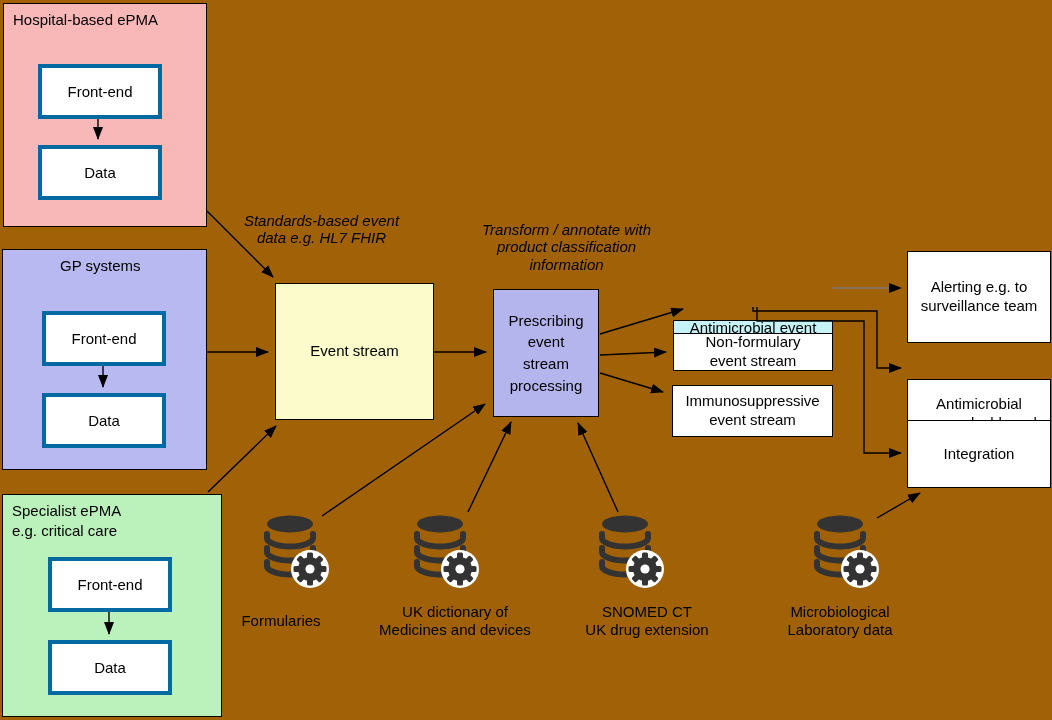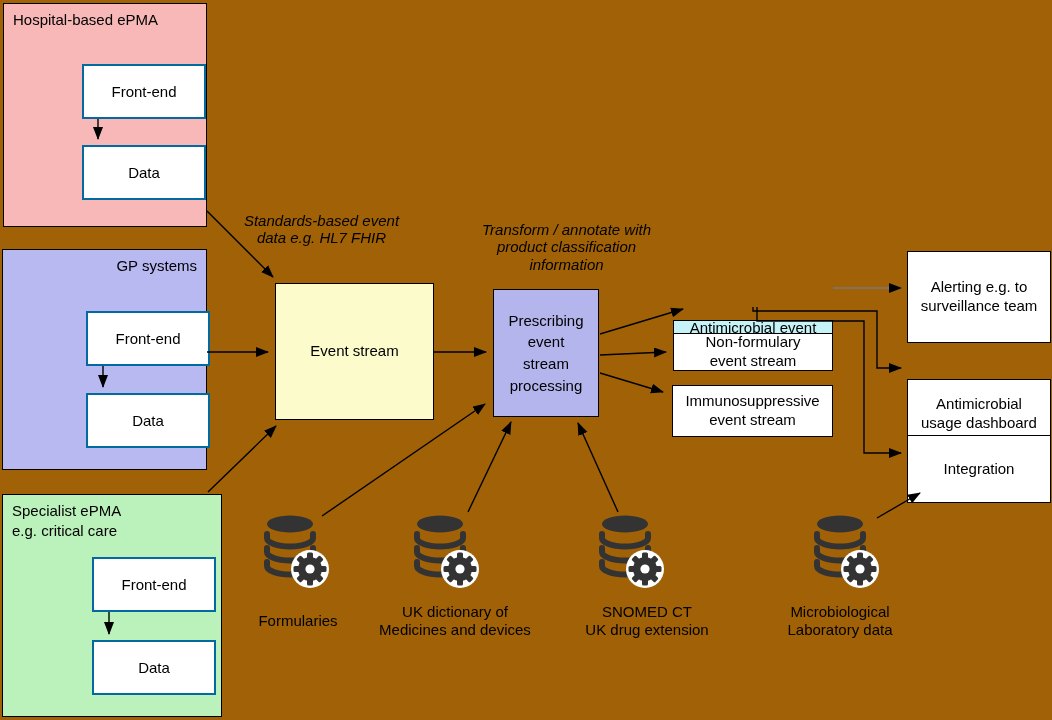--- a/index.html
+++ b/index.html
@@ -7,24 +7,24 @@
     position:relative;width:1052px;height:720px;background:#a16207;
     font-family:"Liberation Sans", sans-serif;color:#000;overflow:hidden;
   }
   .arrows{position:absolute;left:0;top:0;z-index:3;pointer-events:none;}
   .sys{position:absolute;border:1px solid #000;box-sizing:border-box;z-index:1;}
   .sys-hospital{background:#f8b8b8;}
   .sys-gp{background:#b9b9f2;}
   .sys-spec{background:#bbf2bb;}
   .sys-title{position:absolute;left:0;right:0;top:0;padding:6px 9px;font-size:15px;
              white-space:pre-line;line-height:1.3;box-sizing:border-box;}
-  .title-right{text-align:right;}
-  .inner{position:absolute;width:124px;height:55px;background:#fff;border:2px solid #0369a1;
+  .title-right{margin-left:48px;}
+  .inner{position:absolute;width:124px;height:55px;background:#fff;border:4px solid #0369a1;
          box-sizing:border-box;display:flex;align-items:center;justify-content:center;
-         font-size:15px;text-align:center;margin-left:44px;}
+         font-size:15px;text-align:center;}
   .node{position:absolute;border:1px solid #000;box-sizing:border-box;display:flex;
         align-items:center;justify-content:center;font-size:15px;text-align:center;
         white-space:pre-line;line-height:1.25;background:#fff;z-index:1;}
   .node-event{background:#fbfbcb;}
   .node-processing{background:#b5b5ee;line-height:1.45;}
   .node-antimicrobial{background:#c6f3f8;}
   .anno{position:absolute;font-size:15px;font-style:italic;text-align:center;
         white-space:pre-line;line-height:1.15;z-index:2;}
   .dbicon{position:absolute;z-index:1;}
   .dblabel{position:absolute;font-size:15px;text-align:center;white-space:pre-line;
@@ -115,21 +115,21 @@
 stream</div>
   <div class="node" style="left:673px;top:333px;width:160px;height:38px;">Non-formulary
 event stream</div>
   <div class="node" style="left:672px;top:385px;width:161px;height:52px;">Immunosuppressive
 event stream</div>
 
   <div class="node" style="left:907px;top:251px;width:144px;height:92px;">Alerting e.g. to
 surveillance team</div>
   <div class="node" style="left:907px;top:335px;width:144px;height:70px;margin-top:44px;">Antimicrobial
 usage dashboard</div>
-  <div class="node" style="left:907px;top:420px;width:144px;height:68px;margin-top:15px;">Integration</div>
+  <div class="node" style="left:907px;top:420px;width:144px;height:68px;">Integration</div>
 
   <div class="dbicon" style="left:263px;top:512px;">
     <svg width="66" height="78" viewBox="0 0 66 78">
       <ellipse cx="27" cy="12" rx="23" ry="8.5" fill="#333"></ellipse>
       <path d="M4,22 v4 a23,8.5 0 0 0 46,0 v-4" stroke="#333" stroke-width="6" fill="none" stroke-linecap="round"></path>
       <path d="M4,36 v4 a23,8.5 0 0 0 46,0 v-4" stroke="#333" stroke-width="6" fill="none" stroke-linecap="round"></path>
       <path d="M4,50 v4 a23,8.5 0 0 0 46,0 v-4" stroke="#333" stroke-width="6" fill="none" stroke-linecap="round"></path>
       <circle cx="47" cy="57" r="19" fill="#fff"></circle>
       <g transform="translate(47,57)" fill="#333">
         <g>
@@ -210,21 +210,21 @@
           <rect x="-3" y="-16.5" width="6" height="8" rx="1.5" transform="rotate(225)"></rect>
           <rect x="-3" y="-16.5" width="6" height="8" rx="1.5" transform="rotate(270)"></rect>
           <rect x="-3" y="-16.5" width="6" height="8" rx="1.5" transform="rotate(315)"></rect>
         </g>
         <circle r="12"></circle>
         <circle r="4.6" fill="#fff"></circle>
       </g>
     </svg>
   </div>
 
-  <div class="dblabel" style="left:238px;top:601px;width:120px;height:40px;">Formularies</div>
+  <div class="dblabel" style="left:221px;top:601px;width:120px;height:40px;">Formularies</div>
   <div class="dblabel" style="left:375px;top:601px;width:160px;height:40px;">UK dictionary of
 Medicines and devices</div>
   <div class="dblabel" style="left:567px;top:601px;width:160px;height:40px;">SNOMED CT
 UK drug extension</div>
   <div class="dblabel" style="left:760px;top:601px;width:160px;height:40px;">Microbiological
 Laboratory data</div>
 
 </div>
 
 </body></html>

